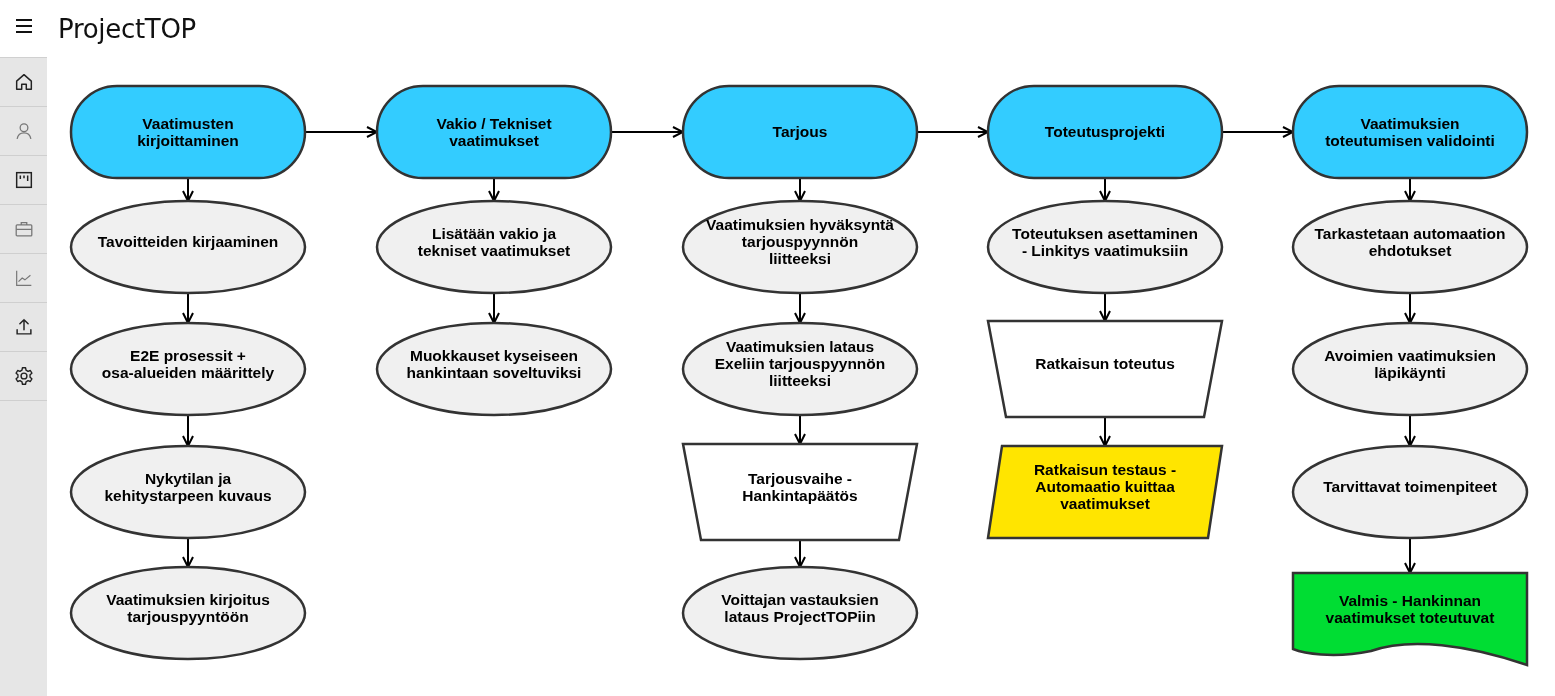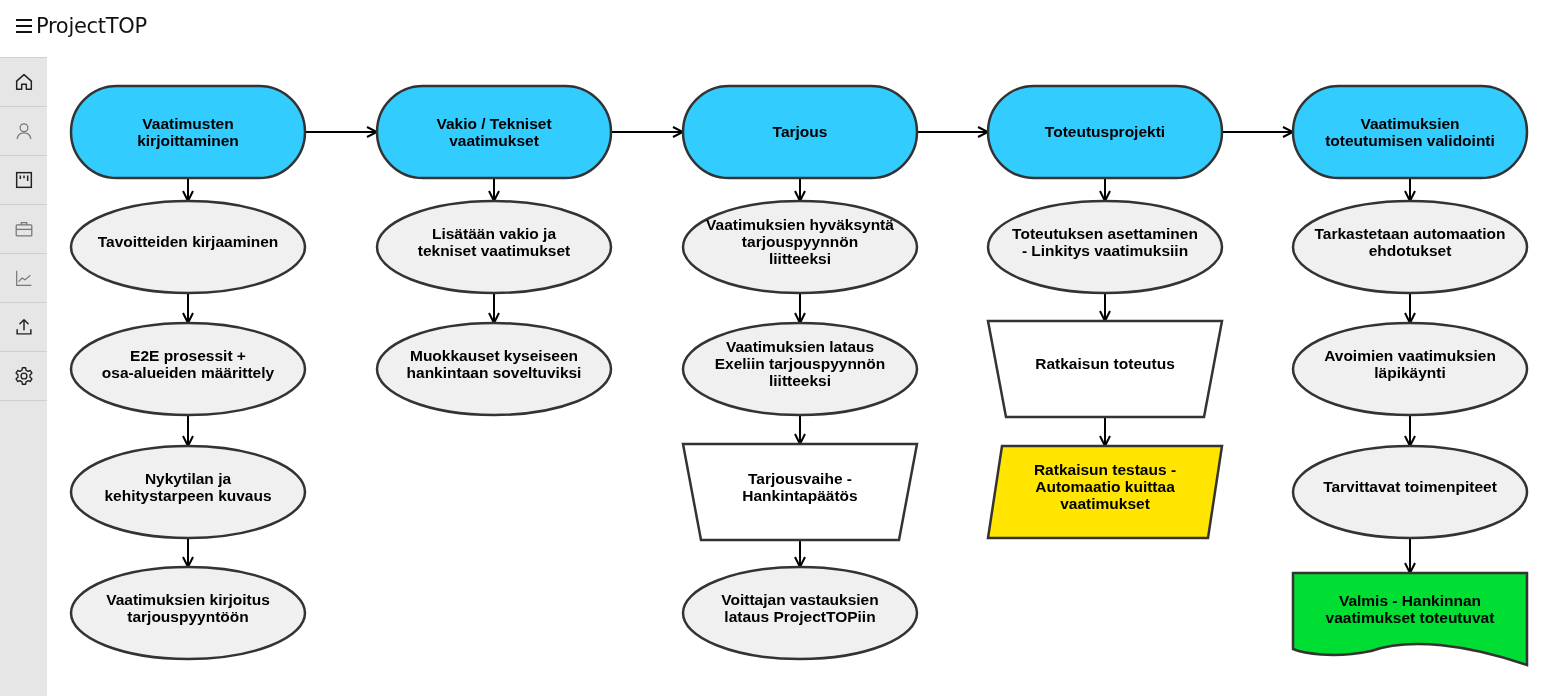--- a/index.html
+++ b/index.html
@@ -1,20 +1,20 @@
 <!DOCTYPE html>
 <html><head>
 <meta charset="utf-8">
 <style>
   html, body { margin:0; padding:0; background:#ffffff; }
   body { width:1555px; height:696px; position:relative; overflow:hidden; font-family:"Liberation Sans", sans-serif; }
   .topbar { position:absolute; left:0; top:0; width:1555px; height:56px; background:#fff; }
   .menu-btn { position:absolute; left:14px; top:16px; width:20px; height:20px; cursor:pointer; }
   .menu-btn span { display:block; position:absolute; left:2px; width:16px; height:2.2px; background:#111; }
-  .app-title { position:absolute; left:36px; top:14px; font-family:"DejaVu Sans", sans-serif; font-size:21px; color:#111; letter-spacing:-0.3px; }
+  .app-title { position:absolute; left:58px; top:14px; font-family:"DejaVu Sans", sans-serif; font-size:26px; color:#111; letter-spacing:-0.3px; }
   .sidebar { position:absolute; left:0; top:57px; width:47px; height:639px; background:#e6e6e6; border-top:1px solid #d0d0d0; }
   .side-item { width:47px; height:48px; border-bottom:1px solid #cfcfcf; display:flex; align-items:center; justify-content:center; cursor:pointer; }
   .side-item svg { width:22px; height:22px; }
   .canvas { position:absolute; left:47px; top:56px; width:1352px; height:640px; }
   svg.diagram { position:absolute; left:0; top:0; }
   .node-text { font-family:"Liberation Sans", sans-serif; font-weight:bold; font-size:15.5px; fill:#000; text-anchor:middle; }
 </style>
 </head>
 <body>
 

